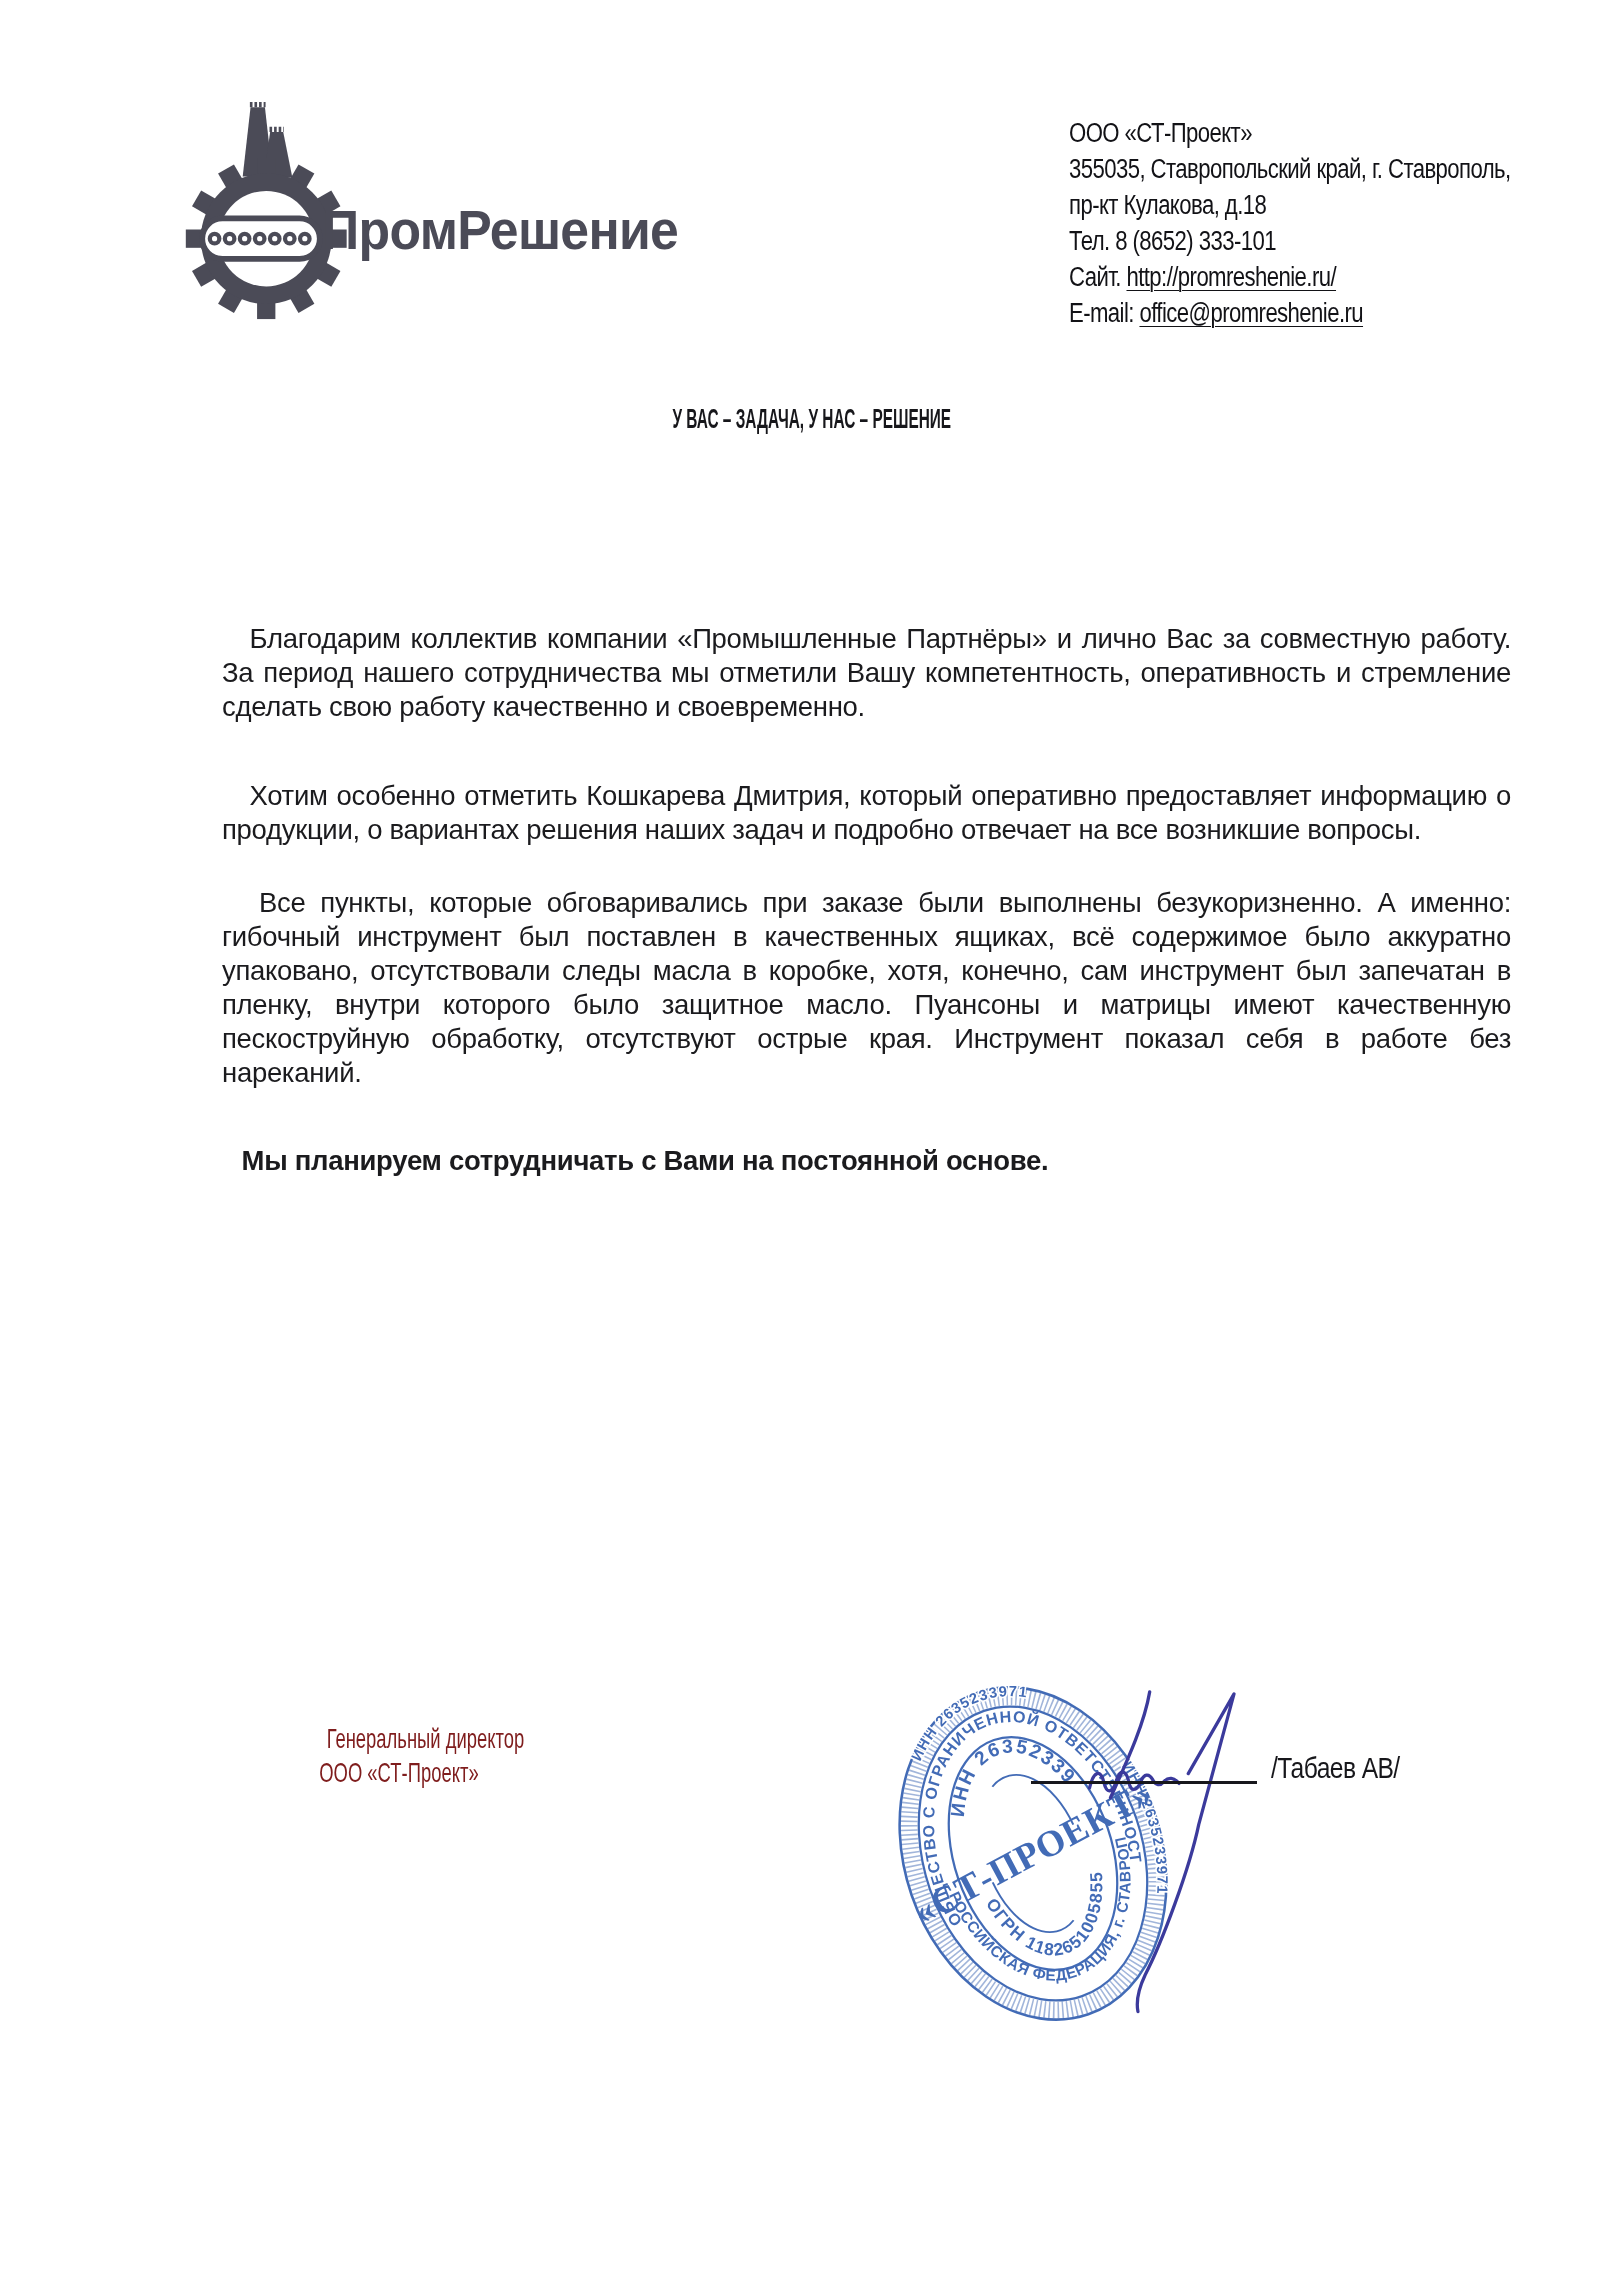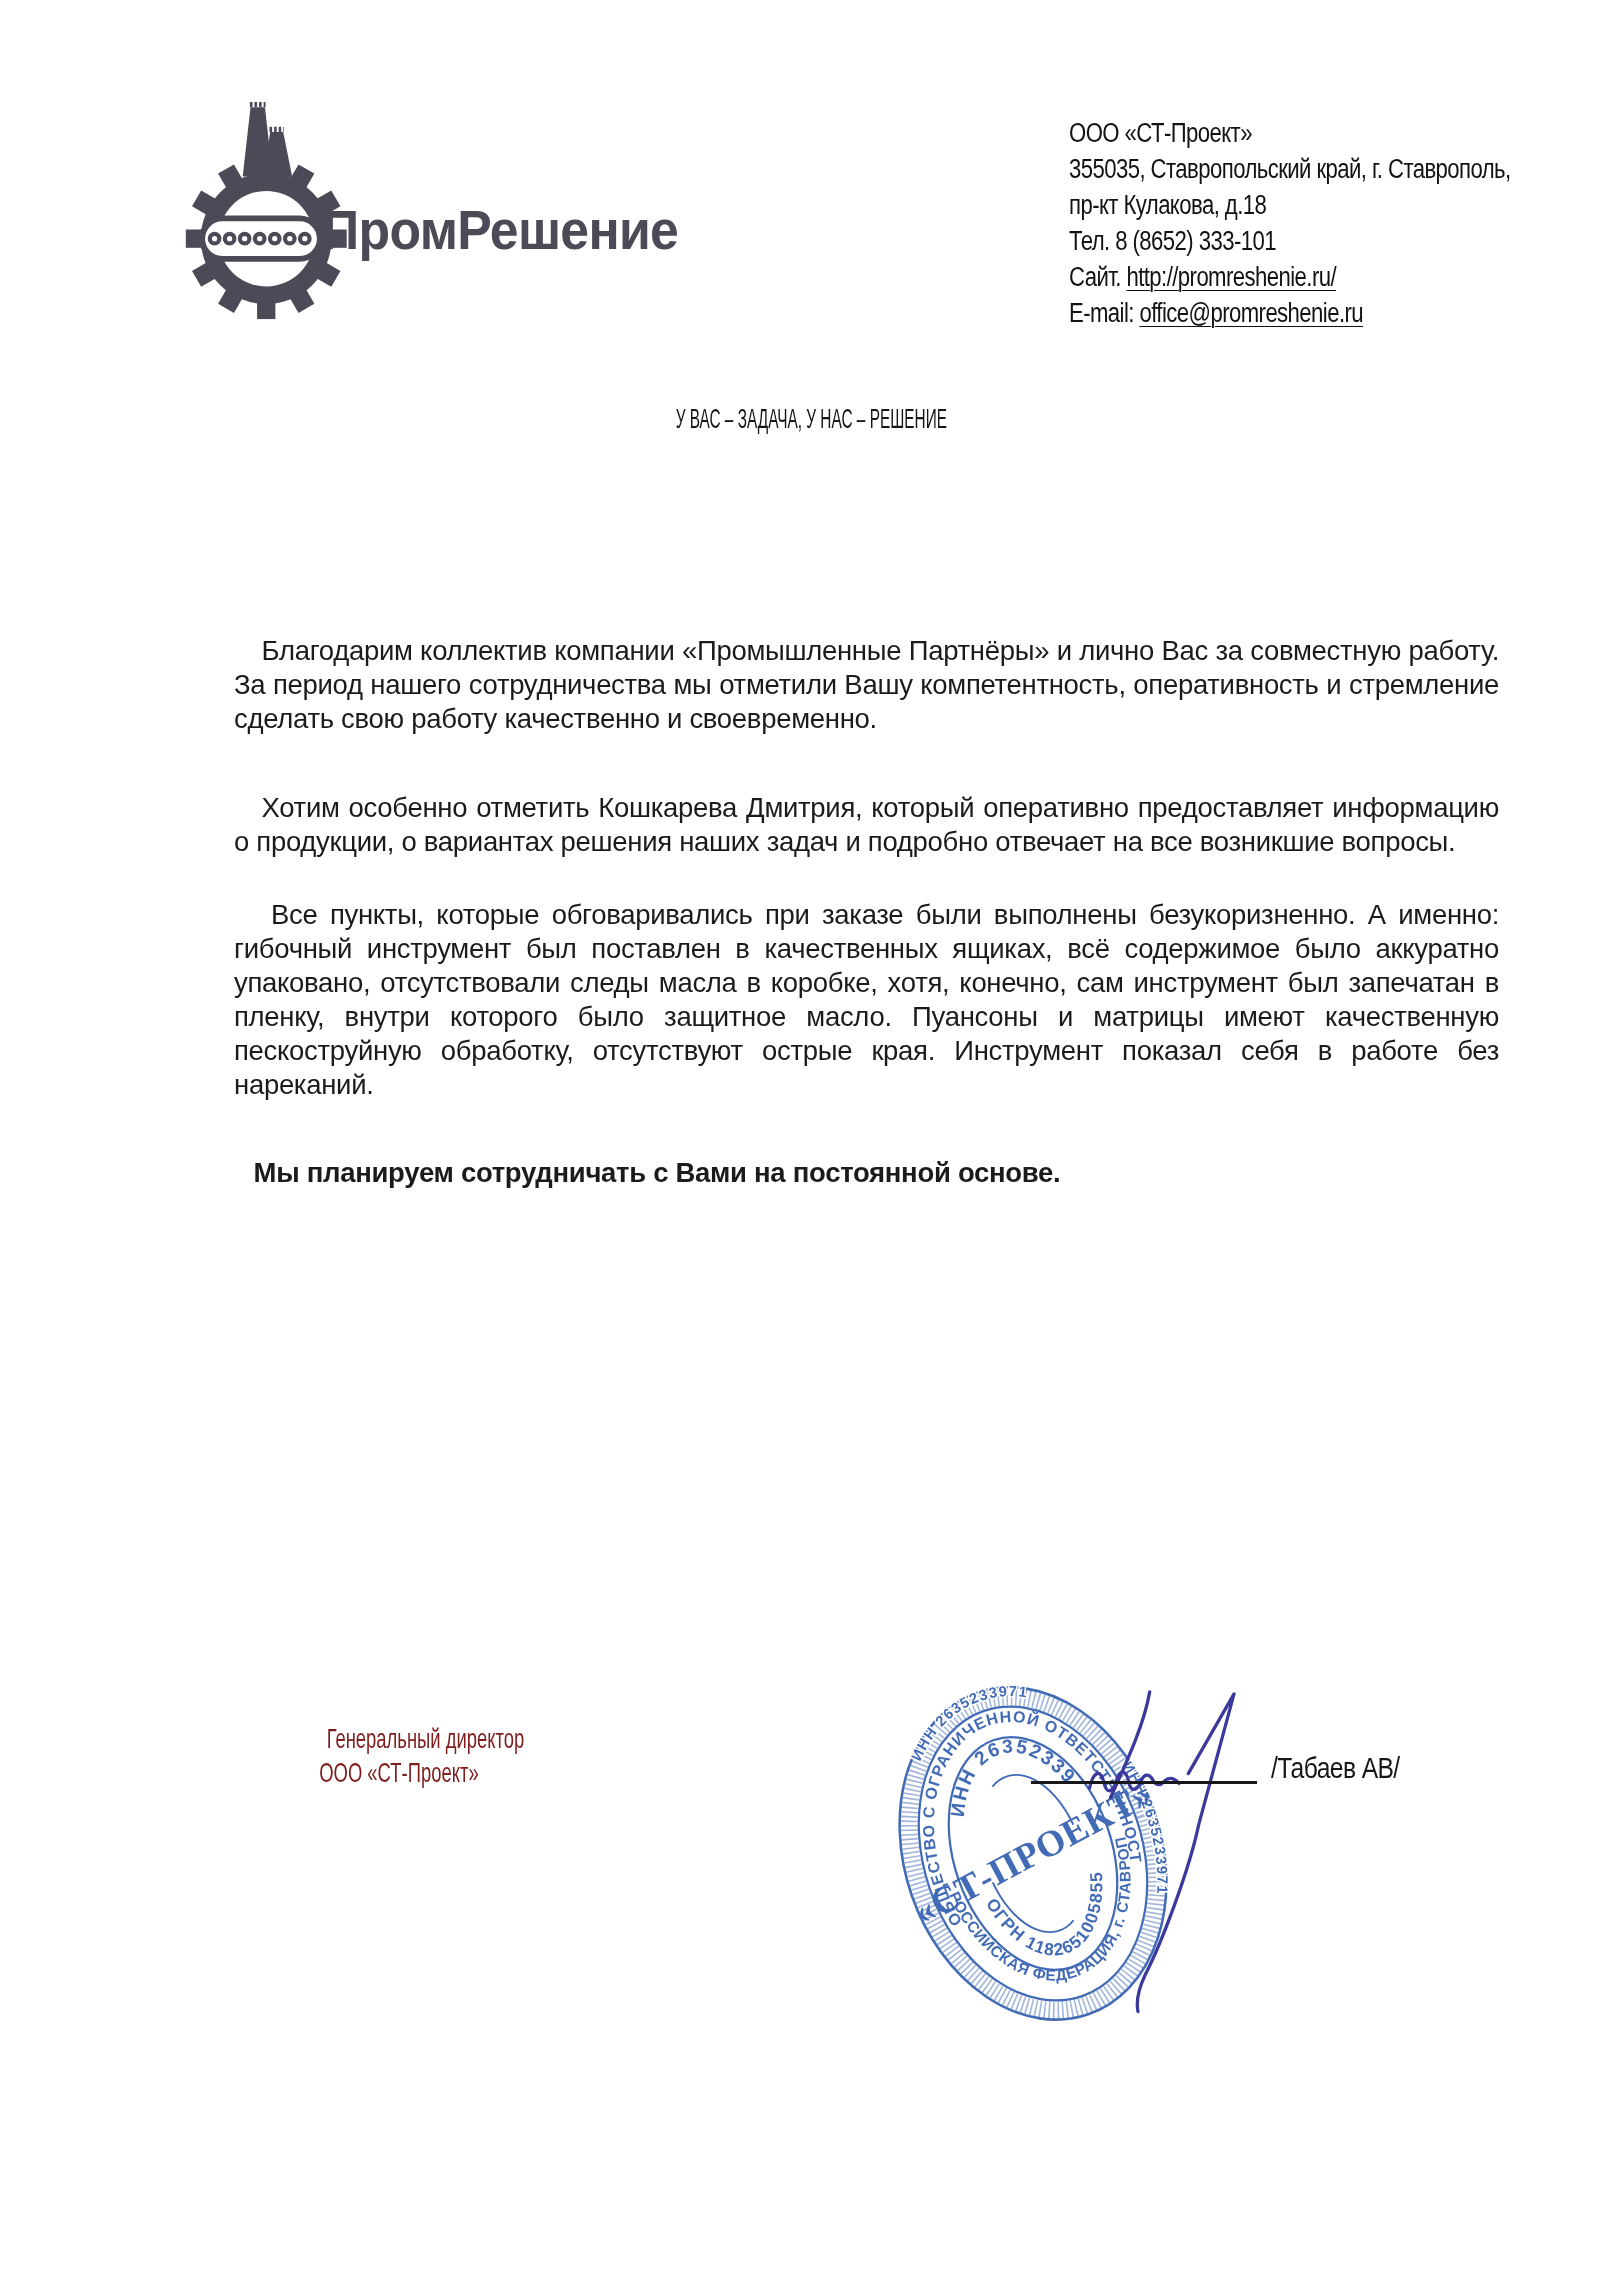--- a/index.html
+++ b/index.html
@@ -12,26 +12,26 @@
   .logo-text {
     position:absolute; left:322px; top:198px; font-size:55px; font-weight:bold;
     color:#4b4b57; white-space:nowrap; transform:scaleX(0.94); transform-origin:0 50%;
     letter-spacing:-0.7px;
   }
   .contacts { position:absolute; left:1069px; top:115px; width:550px; }
   .c-line { height:36px; line-height:36px; font-size:27px; color:#121216; white-space:nowrap; }
   .cond { display:inline-block; transform:scaleX(0.82); transform-origin:0 50%; letter-spacing:-0.7px; white-space:nowrap; }
   .link { color:#121216; text-decoration:underline; text-decoration-thickness:1.3px; text-underline-offset:3.9px; cursor:pointer; }
   
-  .slogan { position:absolute; left:0; top:403px; width:1623px; text-align:center; font-size:27.5px; font-weight:normal; color:#17171b; }
+  .slogan { position:absolute; left:0; top:403px; width:1623px; text-align:center; font-size:27.5px; font-weight:bold; color:#17171b; }
   .cond-slogan { display:inline-block; transform:scaleX(0.56); transform-origin:50% 50%; white-space:nowrap; }
   
   .salutation { position:absolute; left:222px; top:558px; width:1289px; text-align:center; font-size:29px; letter-spacing:-0.3px; color:#1b1b1e; }
   .body { position:absolute; left:222px; top:622px; width:1289px; font-size:27.5px; line-height:34px; letter-spacing:-0.3px; text-align:justify; color:#1b1b1e; }
-  .body p { margin:12px; text-indent:27.5px; }
+  .body p { margin:0; text-indent:27.5px; }
   .body p.p2 { margin-top:55px; }
   .body p.p3 { margin-top:39px; text-indent:37px; }
   .body p.p4 { margin-top:54px; text-indent:19.6px;font-weight:bold; }
   
   .sig-left { position:absolute; left:278px; top:1722px; width:242px; text-align:center; font-size:27.5px; line-height:34px; color:#7f1d1d; }
   .cond-sig { display:inline-block; transform:scaleX(0.67); transform-origin:50% 50%; white-space:nowrap; }
   .stamp { position:absolute; left:885px; top:1661px; width:296px; height:385px; overflow:visible; }
   .ink { position:absolute; left:1060px; top:1669px; width:216px; height:353px; overflow:visible; }
   .sig-line { position:absolute; left:1031px; top:1781px; width:226px; height:3.3px; background:#17171c; }
   .sig-name { position:absolute; left:1271px; top:1752px; font-size:29px; color:#17171b; white-space:nowrap; }

